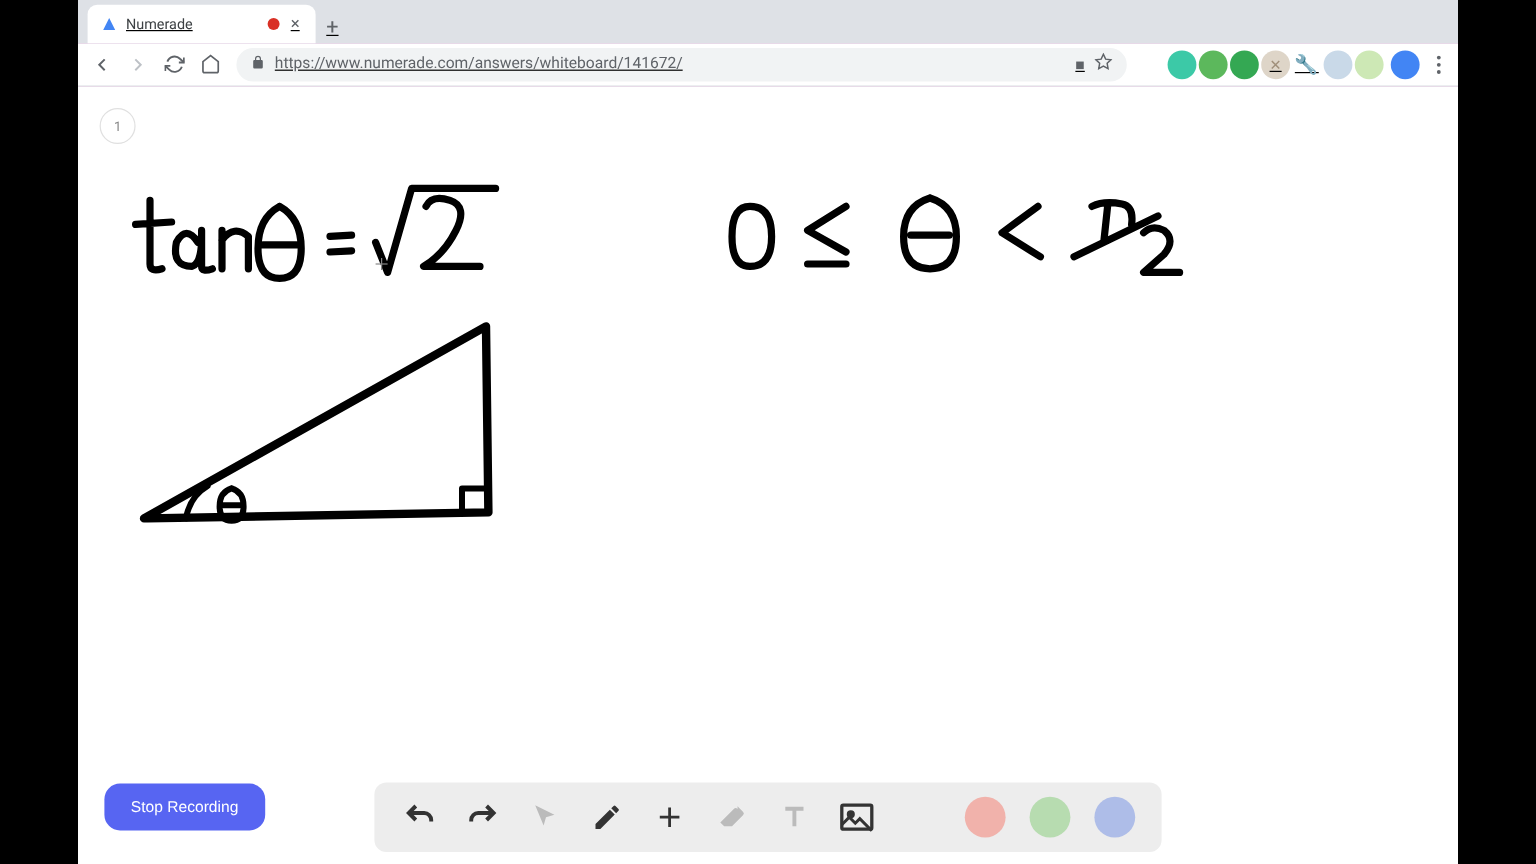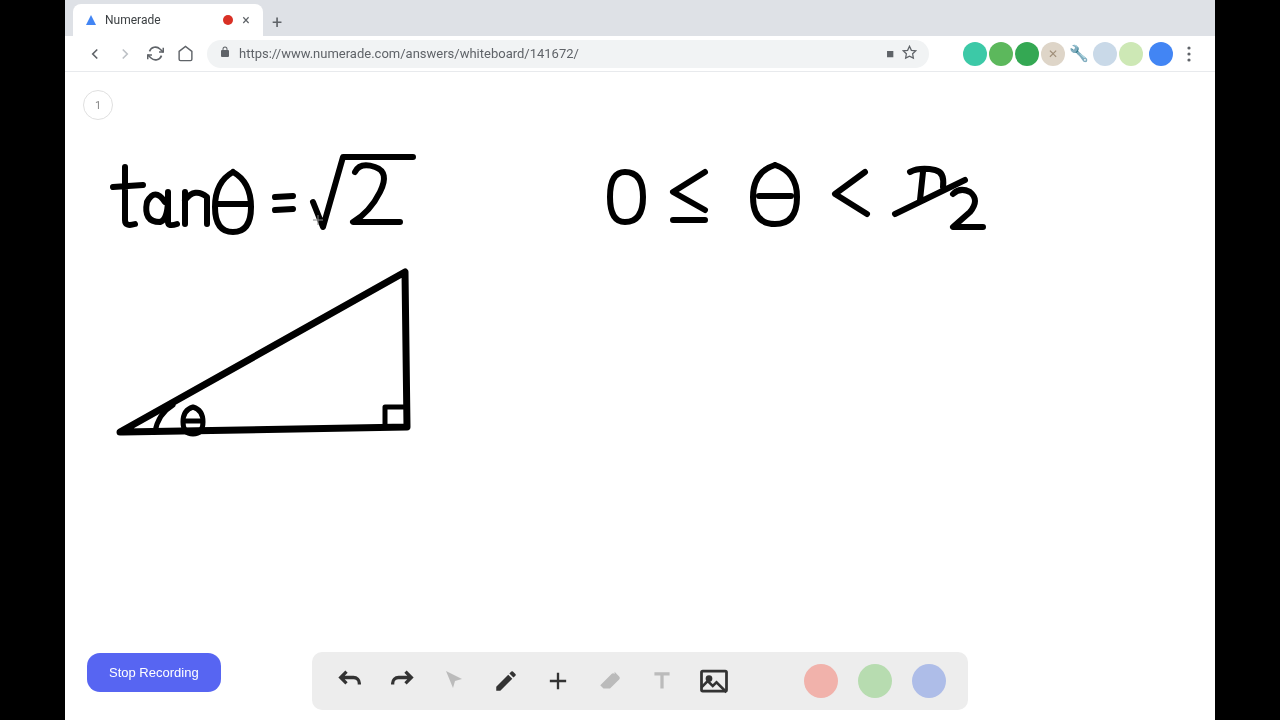--- a/index.html
+++ b/index.html
@@ -2,31 +2,31 @@
 <html><head>
   <meta charset="utf-8">
   <style>
     * { margin: 0; padding: 0; box-sizing: border-box; }
     body { font-family: -apple-system, BlinkMacSystemFont, "Segoe UI", Roboto, sans-serif; background: #000; width: 1280px; height: 720px; overflow: hidden; }
     
     .letterbox-left, .letterbox-right { position: absolute; top: 0; height: 720px; width: 65px; background: #000; }
     .letterbox-left { left: 0; }
     .letterbox-right { right: 0; }
     
-    .browser-window { position: absolute; left: 65px; top: 0; width: 1150px; height: 528px; background: #701a75; }
+    .browser-window { position: absolute; left: 65px; top: 0; width: 1150px; height: 528px; background: #701a75; text-decoration: underline; }
     
     .tab-bar { height: 36px; background: #dee1e6; display: flex; align-items: flex-end; padding-left: 8px; }
     .tab { background: #fff; height: 32px; width: 190px; border-radius: 8px 8px 0 0; display: flex; align-items: center; padding: 0 10px; font-size: 12px; color: #3c4043; gap: 6px; }
     .tab-favicon { width: 16px; height: 16px; display: flex; align-items: center; justify-content: center; }
     .tab-title { flex: 1; white-space: nowrap; overflow: hidden; }
     .tab-recording { width: 10px; height: 10px; border-radius: 50%; background: #d93025; }
     .tab-close { width: 14px; height: 14px; display: flex; align-items: center; justify-content: center; font-size: 14px; color: #5f6368; cursor: pointer; }
     .new-tab { width: 28px; height: 28px; display: flex; align-items: center; justify-content: center; color: #5f6368; font-size: 18px; cursor: pointer; }
     
-    .address-bar { height: 36px; background: #fff; display: flex; align-items: center; padding: 0 16px; gap: 2px; border-bottom: 1px solid #e8eaed; }
+    .address-bar { height: 36px; background: #fff; display: flex; align-items: center; padding: 0 6px; gap: 2px; border-bottom: 1px solid #e8eaed; }
     .nav-btn { width: 28px; height: 28px; display: flex; align-items: center; justify-content: center; color: #5f6368; border-radius: 50%; cursor: pointer; }
     .nav-btn.disabled { color: #bdc1c6; }
     .url-bar { flex: 1; height: 28px; background: #f1f3f4; border-radius: 14px; display: flex; align-items: center; padding: 0 12px; gap: 8px; margin: 0 6px; font-size: 13px; color: #5f6368; }
     .url-text { flex: 1; }
     .ext-icon { width: 24px; height: 24px; display: flex; align-items: center; justify-content: center; border-radius: 50%; font-size: 12px; }
     .profile-btn { width: 24px; height: 24px; border-radius: 50%; background: #4285f4; margin: 0 4px; }
     .menu-btn { width: 20px; height: 28px; display: flex; align-items: center; justify-content: center; color: #5f6368; }
     
     .content { position: relative; height: calc(720px - 72px); background: #fff; }
     

